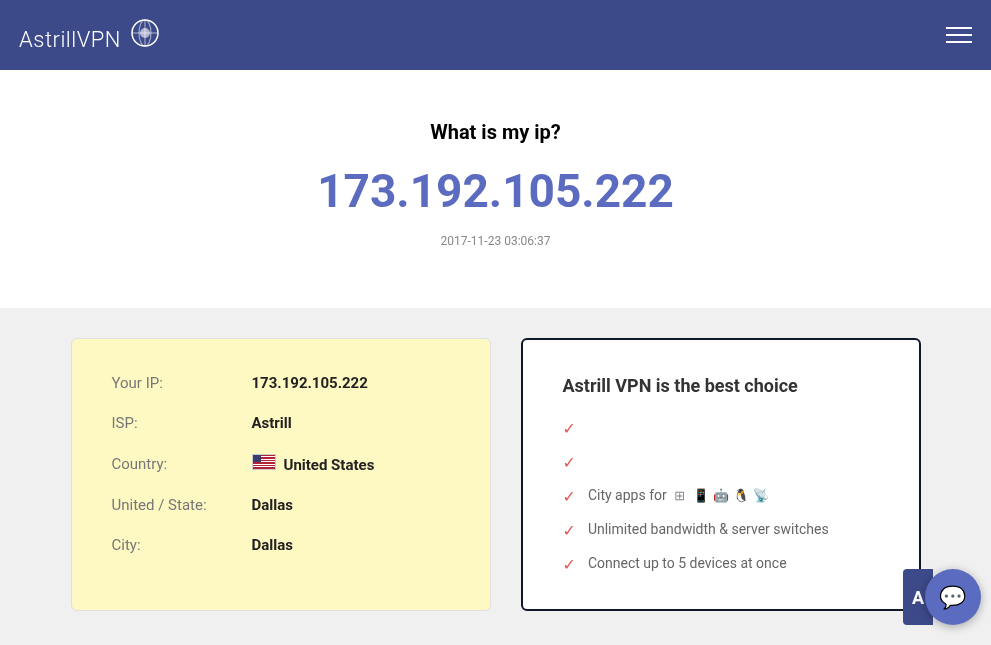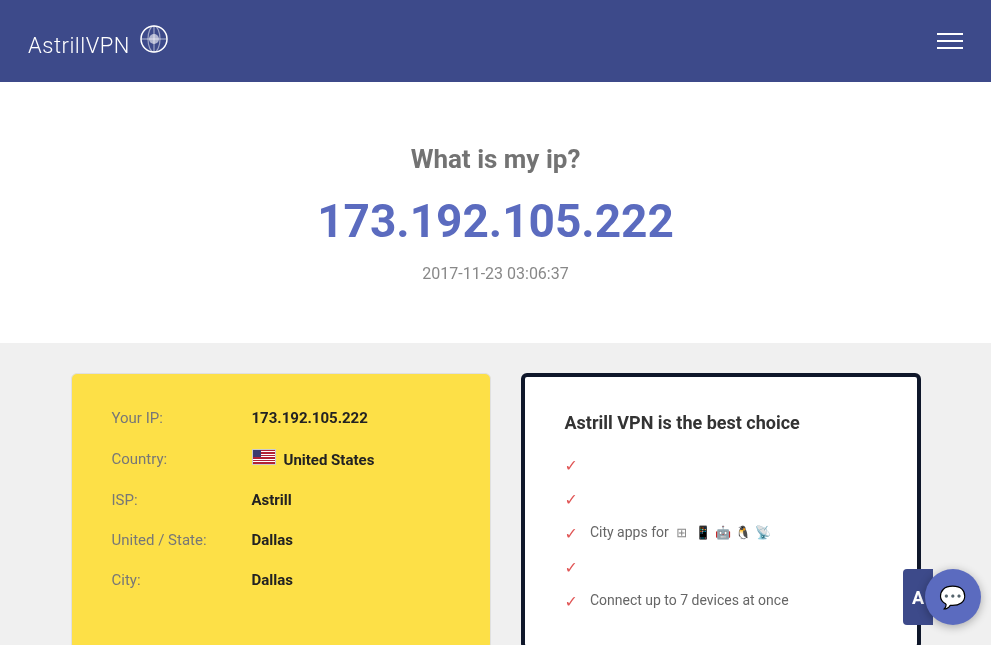--- a/index.html
+++ b/index.html
@@ -7,25 +7,25 @@
       font-family: -apple-system, BlinkMacSystemFont, 'Segoe UI', Roboto, sans-serif;
       background: #f5f5f5;
       min-height: 645px;
       width: 991px;
       overflow-x: hidden;
     }
 
     
     .header {
       background: #3d4a8a;
-      height: 82px;
+      height: 70px;
       display: flex;
       align-items: center;
       justify-content: space-between;
-      padding: 0 28px;
+      padding: 0 19px;
     }
     .logo {
       display: flex;
       align-items: center;
     }
     .logo-text {
       color: white;
       font-size: 22px;
       font-weight: 700;
       letter-spacing: 0.5px;
@@ -51,49 +51,48 @@
       background: white;
     }
 
     
     .main-content {
       background: white;
       padding: 50px 20px 60px;
       text-align: center;
     }
     .page-title {
-      font-size: 26px;
-      font-weight: 700;
-      color: #737373;
+      font-size: 20px;
+      font-weight: 700;
+      color: #000000;
       margin-bottom: 20px;
-      margin-top: 12px;
     }
     .ip-address {
       font-size: 46px;
       font-weight: 700;
       color: #5b6bbf;
       margin-bottom: 16px;
     }
     .timestamp {
-      font-size: 16px;
+      font-size: 12px;
       color: #888;
     }
 
     
     .cards-section {
       background: #f0f0f0;
       padding: 30px 60px 50px;
       display: flex;
       gap: 30px;
       justify-content: center;
     }
 
     
     .ip-info-card {
-      background: #fde047;
+      background: #fef9c3;
       border: 1px solid #e0e0e0;
       border-radius: 6px;
       padding: 35px 40px;
       flex: 0 0 420px;
       min-height: 250px;
     }
     .ip-info-row {
       display: flex;
       margin-bottom: 22px;
       align-items: center;
@@ -113,21 +112,21 @@
     }
     
     .us-flag {
       display: inline-flex;
       align-items: center;
     }
 
     
     .features-card {
       background: white;
-      border: 4px solid #0f172a;
+      border: 2px solid #0f172a;
       border-radius: 6px;
       padding: 35px 40px;
       flex: 0 0 400px;
       min-height: 250px;
       position: relative;
     }
     .features-title {
       font-size: 18px;
       font-weight: 700;
       color: #333;
@@ -227,33 +226,33 @@
 </section>
 
 <section class="cards-section">
 
   <div class="ip-info-card">
     <div class="ip-info-row">
       <span class="ip-label">Your IP:</span>
       <span class="ip-value">173.192.105.222</span>
     </div>
     <div class="ip-info-row">
+      <span class="ip-label">ISP:</span>
+      <span class="ip-value">Astrill</span>
+    </div>
+    <div class="ip-info-row">
       <span class="ip-label">Country:</span>
       <span class="ip-value">
         <span class="us-flag">
           <span style="position:relative; display:inline-block; width:24px; height:16px; margin-right:8px; border:1px solid #ccc; overflow:hidden; vertical-align:middle;">
             <span style="position:absolute;top:0;left:0;right:0;bottom:0;background:repeating-linear-gradient(to bottom, #B22234 0px, #B22234 1.23px, white 1.23px, white 2.46px);"></span>
             <span style="position:absolute;top:0;left:0;width:40%;height:53%;background:#3C3B6E;"></span>
           </span>
         </span><span>United States</span>
       </span>
-    </div>
-    <div class="ip-info-row">
-      <span class="ip-label">ISP:</span>
-      <span class="ip-value">Astrill</span>
     </div>
     <div class="ip-info-row">
       <span class="ip-label">United / State:</span>
       <span class="ip-value">Dallas</span>
     </div>
     <div class="ip-info-row">
       <span class="ip-label">City:</span>
       <span class="ip-value">Dallas</span>
     </div>
   </div>
@@ -276,24 +275,25 @@
           <span> </span>
           <span>📱</span>
           <span>🤖</span>
           <span>🐧</span>
           <span>📡</span>
         </span>
       </span>
     </div>
     <div class="feature-item">
       <span class="check-icon">✓</span>
-    </div>
-    <div class="feature-item">
-      <span class="check-icon">✓</span>
-      <span class="feature-text">Connect up to 7 devices at once</span>
+      <span class="feature-text">Unlimited bandwidth &amp; server switches</span>
+    </div>
+    <div class="feature-item">
+      <span class="check-icon">✓</span>
+      <span class="feature-text">Connect up to 5 devices at once</span>
     </div>
   </div>
 
 </section>
 
 <div class="astrill-badge">
   <span>A</span>
 </div>
 <div class="chat-bubble">
   <span class="chat-bubble-icon">💬</span>

